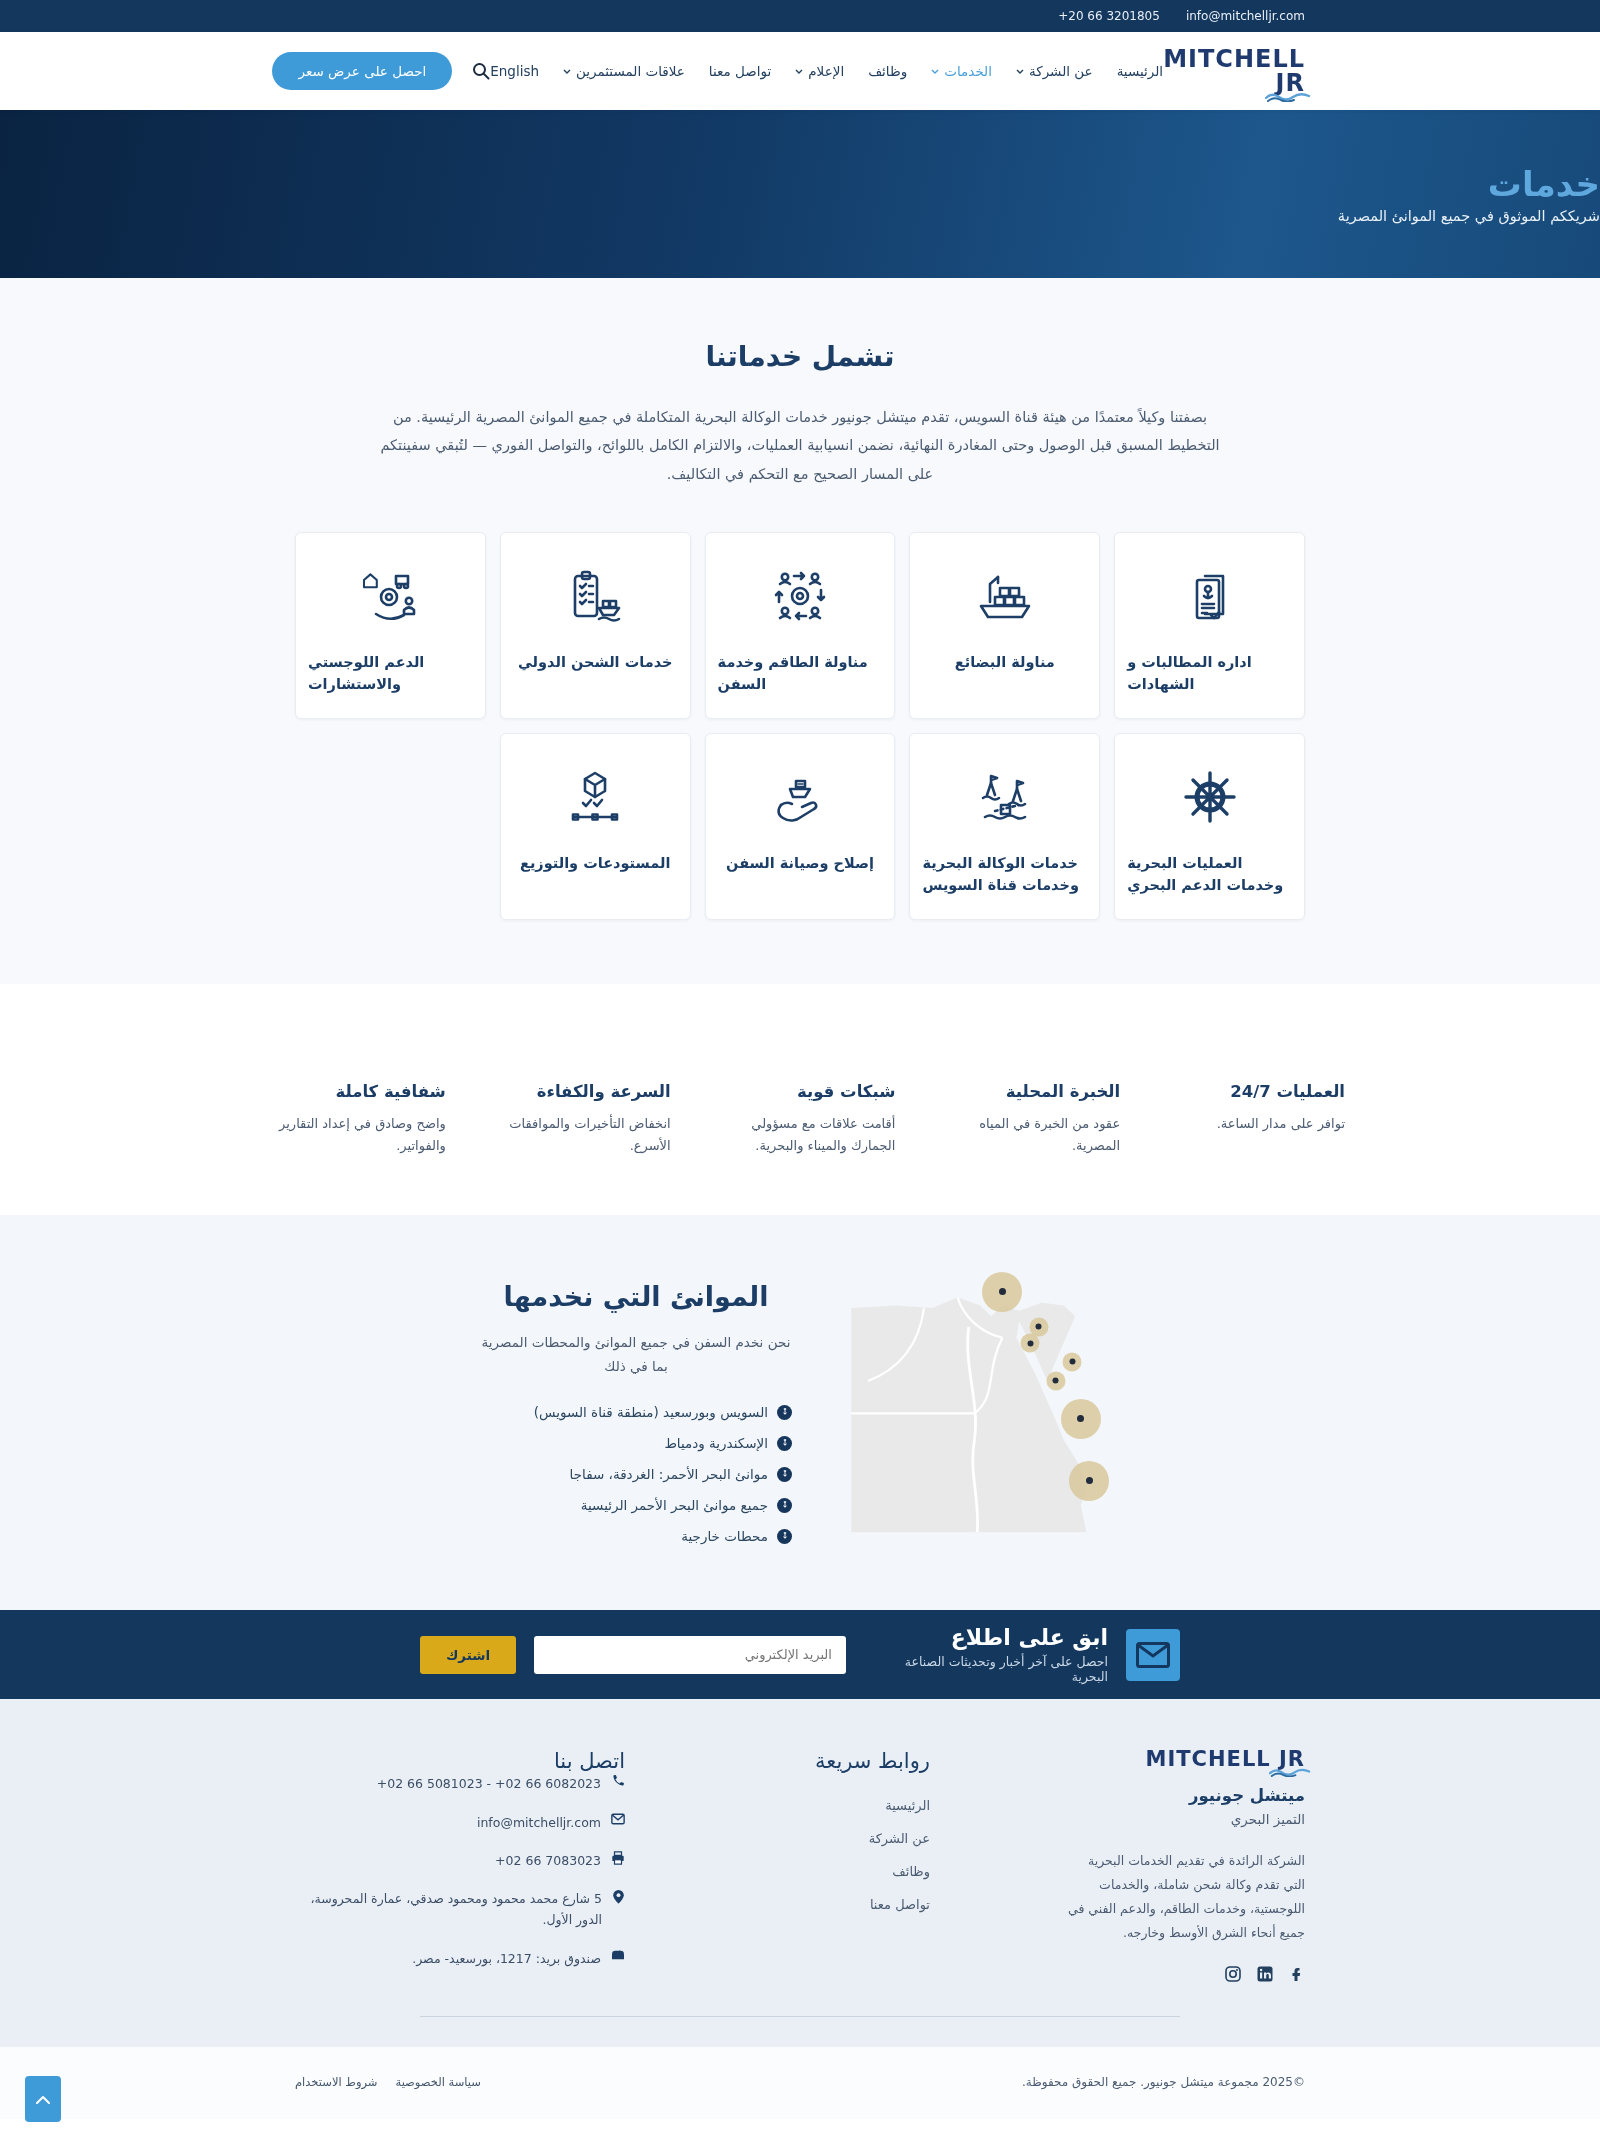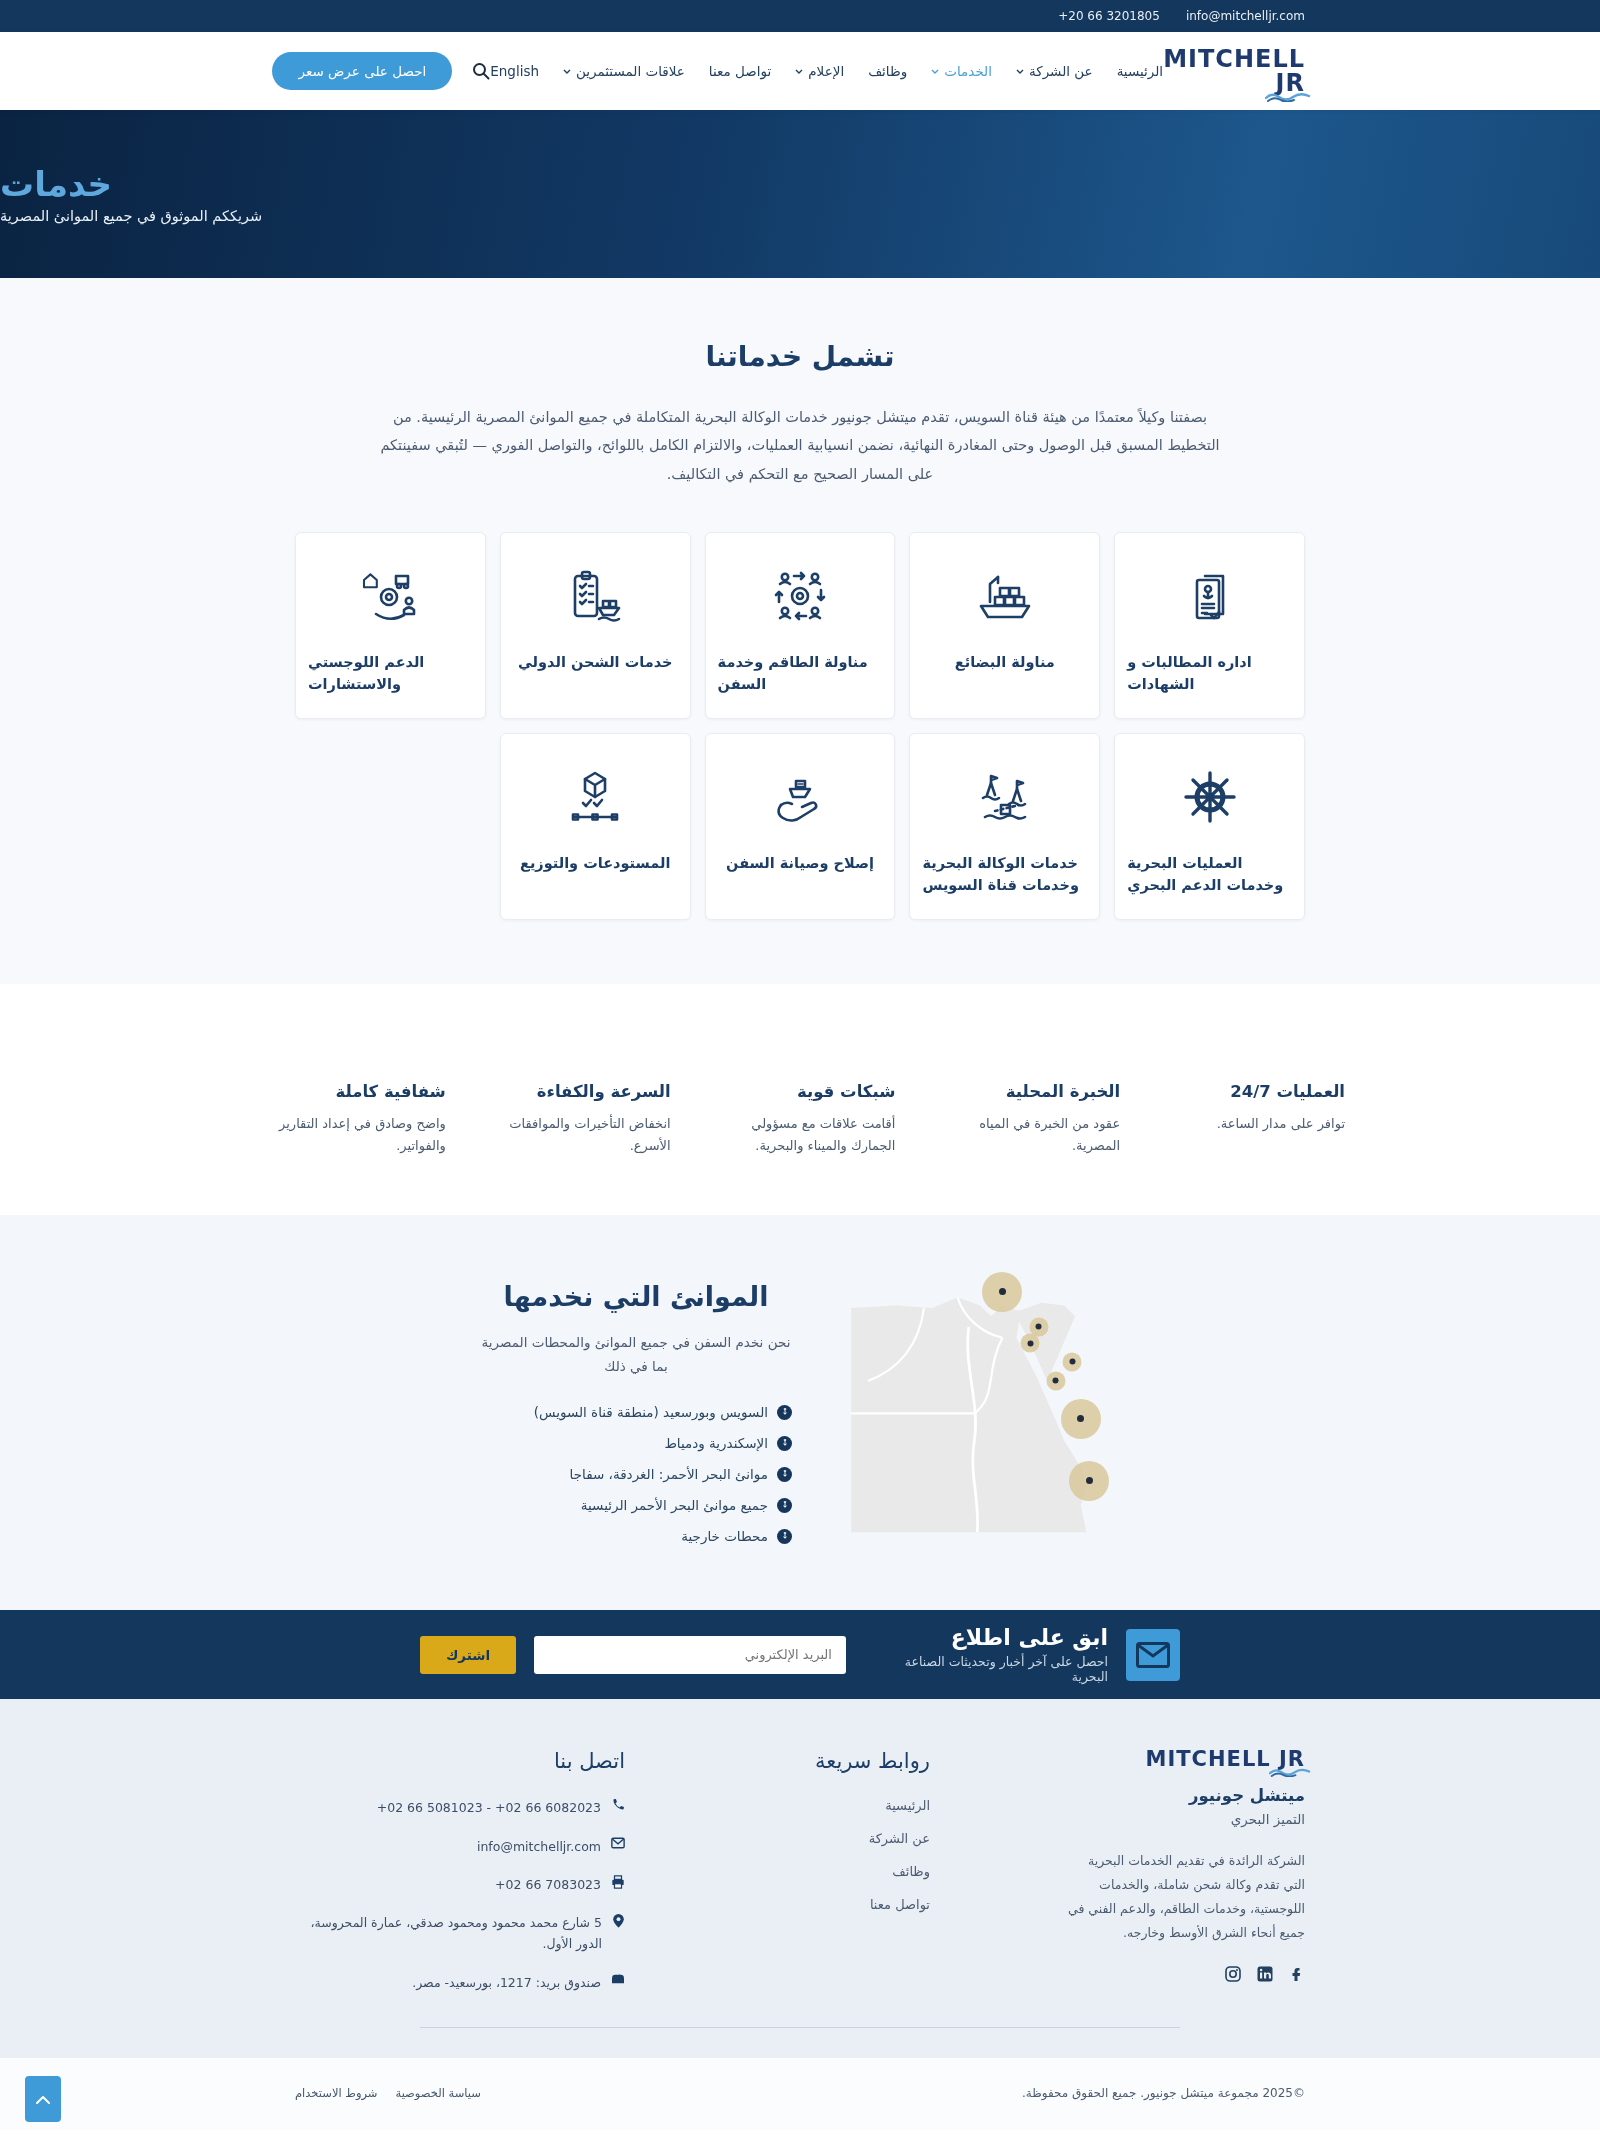--- a/index.html
+++ b/index.html
@@ -27,21 +27,21 @@
   .nav a { text-decoration:none; color:#24405f; font-size:13.5px; display:flex; align-items:center; gap:5px; white-space:nowrap; }
   .nav a.active { color:#4aa0d8; }
   .chev { display:inline-block; }
   .hdr-left { display:flex; align-items:center; gap:20px; }
   .search-btn { background:none; border:none; cursor:pointer; display:flex; }
   .cta-btn { background:#3e9bd8; color:#fff; border:none; cursor:pointer;
     font-size:13.5px; font-family:inherit; padding:11px 26px; border-radius:22px; white-space:nowrap; }
 
   
   .hero { height:168px; background:linear-gradient(100deg,#0a2342 0%,#123a66 45%,#1d578c 78%,#174a7a 100%);
-    display:flex; flex-direction:column; justify-content:center; align-items:flex-end; gap:4px; }
+    display:flex; flex-direction:column; justify-content:center; align-items:flex-start; gap:4px; }
   .hero h1 { color:#5fa8de; font-size:34px; font-weight:bold; }
   .hero p { color:#e9f1f8; font-size:14.5px; }
 
   
   .services { background:#f7f9fc; padding:62px 0 64px; }
   .sec-title { text-align:center; color:#1c3e66; font-size:28px; font-weight:bold; }
   .services .intro { width:850px; margin:30px auto 0; text-align:center; font-size:14.5px; line-height:1.95; color:#4b5b71; }
   .cards { display:grid; grid-template-columns:repeat(5,1fr); gap:14px; margin-top:44px; }
   .card { background:#fff; border:1px solid #e9edf2; border-radius:6px; padding:26px 12px 22px;
     display:flex; flex-direction:column; align-items:center; gap:18px; min-height:168px;
@@ -97,21 +97,21 @@
   .fcol-brand .ftag { margin-top:6px; color:#4b5b71; font-size:13.5px; }
   .fcol-brand .fdesc { margin-top:22px; color:#4b5b71; font-size:12.5px; line-height:1.9; }
   .socials { margin-top:22px; display:flex; gap:16px; justify-content:flex-start; }
   .socials a { color:#24405f; display:flex; text-decoration:none; }
   .fcol-links { width:170px; text-align:right; }
   .fcol-links h3, .fcol-contact h3 { color:#1c3e66; font-size:21px; font-weight:normal; }
   .fcol-links ul { list-style:none; margin-top:22px; }
   .fcol-links li { margin-bottom:14px; }
   .fcol-links a { color:#4b5b71; font-size:13px; text-decoration:none; }
   .fcol-contact { width:330px; }
-  .contact-rows { margin-top:24px; display:flex; flex-direction:column; gap:17px; }
+  .contact-rows { display:flex; flex-direction:column; gap:17px; }
   .crow { display:flex; align-items:flex-start; gap:10px; justify-content:flex-start;
     font-size:12.5px; color:#3c4e66; line-height:1.7; }
   .crow svg { flex:0 0 auto; margin-top:1px; }
   .fdivider { margin:34px auto 0; width:760px; border-top:1px solid #c9d4de; }
 
   
   .bottombar { background:#fafcfd; padding:28px 0 30px; }
   .bottombar .container { display:flex; justify-content:space-between; align-items:center; }
   .copyright { font-size:12px; color:#4b5b71; }
   .legal { display:flex; gap:18px; }

